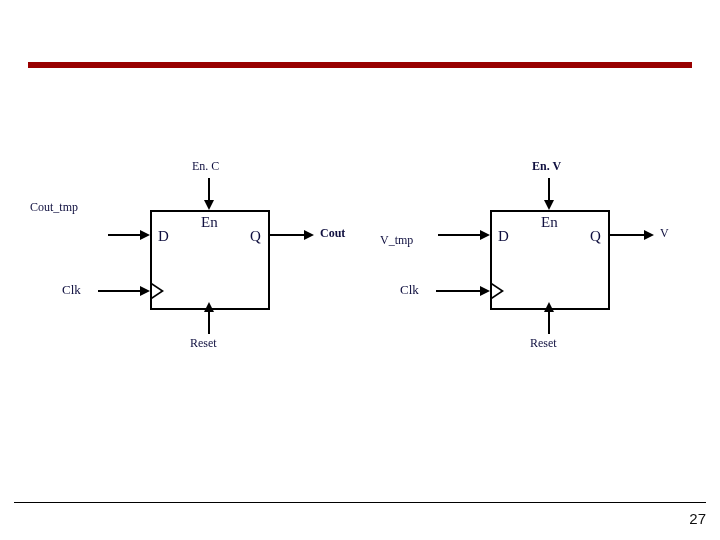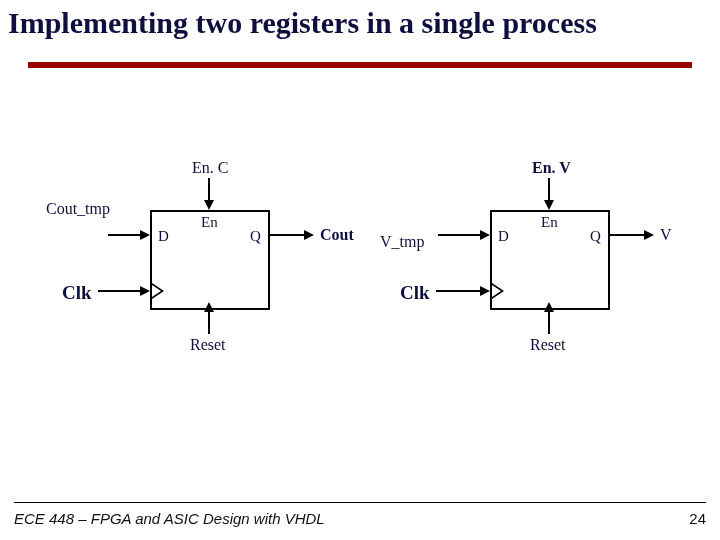--- a/index.html
+++ b/index.html
@@ -71,22 +71,22 @@
     height: 100px;
     border: 2px solid #000;
     box-sizing: border-box;
   }
   .lbl {
     position: absolute;
     font-family: "Times New Roman", serif;
     color: #0f0f3f;
     white-space: nowrap;
   }
-  .lbl-clk  { font-size: 19px; font-weight: bold; }
-  .lbl-sig  { font-size: 16px; }
+  .lbl-clk  { font-size: 13px; }
+  .lbl-sig  { font-size: 12px; }
   .lbl-port { font-size: 15px; }
   .line {
     position: absolute;
     background: #000;
   }
   .hline { height: 2px; }
   .vline { width: 2px; }
   .arrow-down {
     position: absolute;
     width: 0; height: 0;
@@ -123,36 +123,35 @@
     border-top: 6px solid transparent;
     border-bottom: 6px solid transparent;
     border-left: 9px solid #fff;
   }
 </style>
 </head>
 <body>
 
 <div class="slide">
 
-  <div class="title">Implementing two registers in a single process</div>
   <div class="rule"></div>
 
   <div class="diag">
 
     <div class="reg" style="left:150px; top:210px;"></div>
 
     <div class="lbl lbl-sig" style="left:192px; top:159px;">En. C</div>
     <div class="line vline" style="left:208px; top:178px; height:24px;"></div>
     <div class="arrow-down" style="left:204px; top:200px;"></div>
 
     <div class="lbl lbl-port" style="left:158px; top:228px;">D</div>
     <div class="lbl lbl-port" style="left:201px; top:214px;">En</div>
     <div class="lbl lbl-port" style="left:250px; top:228px;">Q</div>
 
-    <div class="lbl lbl-sig" style="left:46px; top:200px;">Cout_tmp</div>
+    <div class="lbl lbl-sig" style="left:30px; top:200px;">Cout_tmp</div>
     <div class="line hline" style="left:108px; top:234px; width:34px;"></div>
     <div class="arrow-right" style="left:140px; top:230px;"></div>
 
     <div class="line hline" style="left:270px; top:234px; width:36px;"></div>
     <div class="arrow-right" style="left:304px; top:230px;"></div>
     <div class="lbl lbl-sig" style="left:320px; top:226px;font-weight:bold;">Cout</div>
 
     <div class="lbl lbl-clk" style="left:62px; top:282px;">Clk</div>
     <div class="line hline" style="left:98px; top:290px; width:44px;"></div>
     <div class="arrow-right" style="left:140px; top:286px;"></div>
@@ -187,16 +186,15 @@
     <div class="line hline" style="left:436px; top:290px; width:46px;"></div>
     <div class="arrow-right" style="left:480px; top:286px;"></div>
     <div class="clk-tri" style="left:492px; top:283px;"></div>
 
     <div class="line vline" style="left:548px; top:310px; height:24px;"></div>
     <div class="arrow-up" style="left:544px; top:302px;"></div>
     <div class="lbl lbl-sig" style="left:530px; top:336px;">Reset</div>
   </div>
 
   <div class="footer-line"></div>
-  <div class="footer-left">ECE 448 – FPGA and ASIC Design with VHDL</div>
-  <div class="footer-right">24</div>
+  <div class="footer-right">27</div>
 
 </div>
 
 </body></html>

